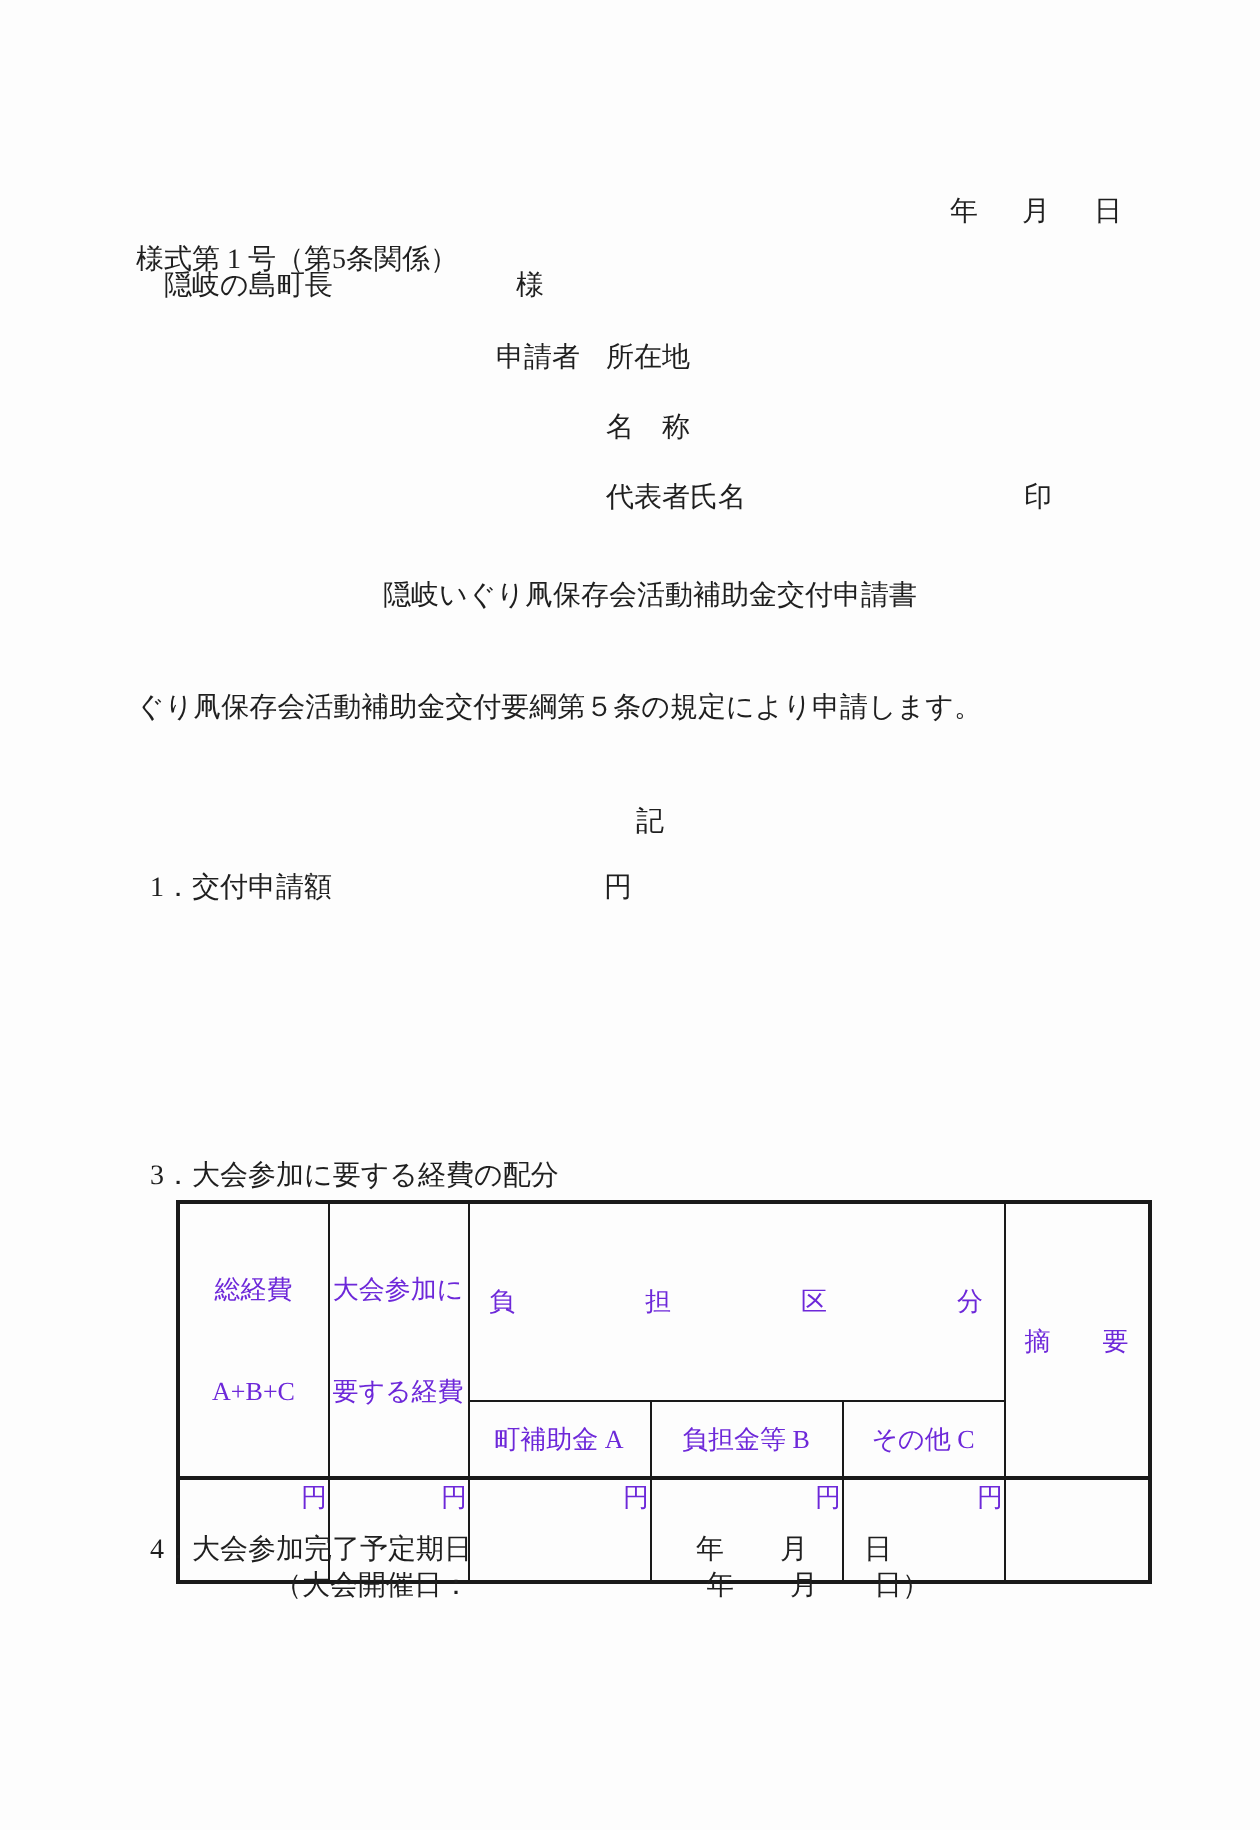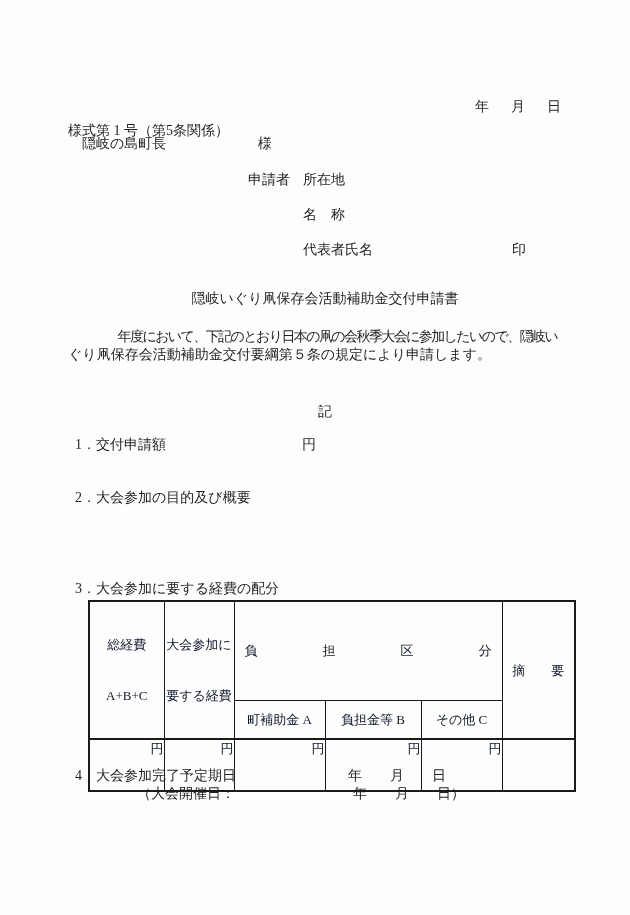--- a/index.html
+++ b/index.html
@@ -47,21 +47,21 @@
   .event-date    { left: 353px; top: 786px; width: 112px; display: flex; justify-content: space-between; }
 
   table.cost-table {
     position: absolute;
     left: 88px; top: 600px;
     border-collapse: collapse;
     table-layout: fixed;
     width: 486px;
     border: 2px solid #1a1a1a;
     font-size: 13px;
-    color: #0f172a;
+    color: #6d28d9;
   }
   table.cost-table td {
     border: 1px solid #1a1a1a;
     padding: 0;
     overflow: hidden;
   }
   td.hdr { text-align: center; vertical-align: middle; line-height: 17px; white-space: pre; }
   tr.row-burden td { height: 27px; }
   tr.row-sub td    { height: 32px; }
   tr.row-data td   { height: 50px; border-top: 2px solid #1a1a1a; }
@@ -90,29 +90,27 @@
   <div class="abs honorific">様</div>
 
   <div class="abs applicant">申請者</div>
   <div class="abs addr-label">所在地</div>
   <div class="abs name-label">名　称</div>
   <div class="abs rep-label">代表者氏名</div>
   <div class="abs seal">印</div>
 
   <div class="abs centered doc-title">隠岐いぐり凧保存会活動補助金交付申請書</div>
 
-  <div class="abs body-l1">　　　　年度において、下記のとおり日本の凧の会秋季大会に参加したいので、隠岐い</div>
   <div class="abs body-l2">ぐり凧保存会活動補助金交付要綱第５条の規定により申請します。</div>
 
   <div class="abs centered record-mark">記</div>
 
   <div class="abs item1">1．交付申請額</div>
   <div class="abs item1-unit">円</div>
 
-  <div class="abs item2">2．大会参加の目的及び概要</div>
 
   <div class="abs item3">3．大会参加に要する経費の配分</div>
 
   <table class="cost-table">
     <colgroup>
       <col style="width:75px">
         <col style="width:70px">
         <col style="width:91px">
       <col style="width:96px">
         <col style="width:81px">

